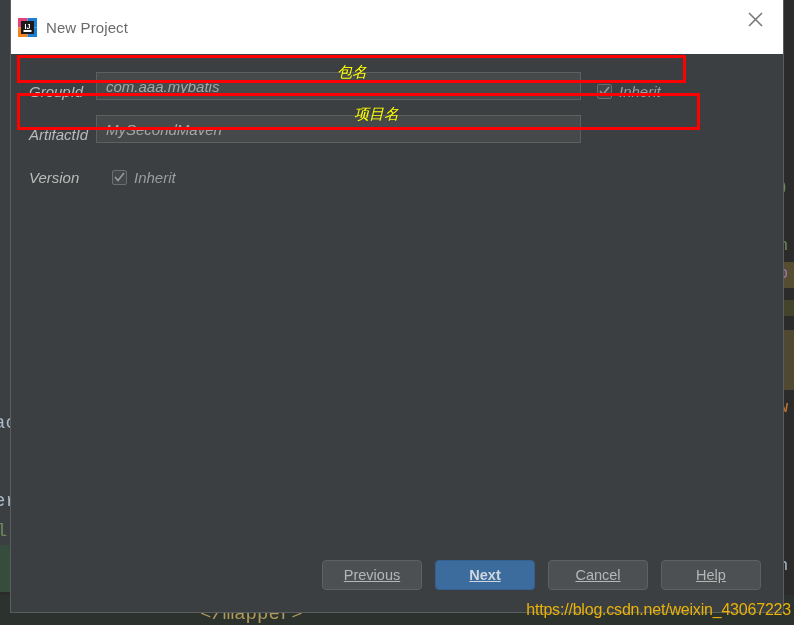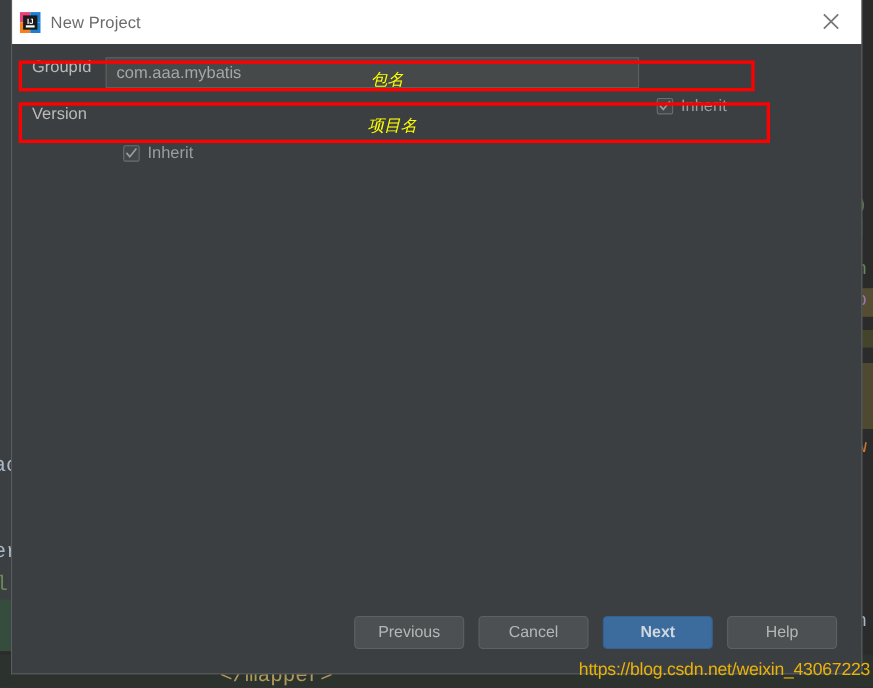--- a/index.html
+++ b/index.html
@@ -78,21 +78,21 @@
     left: 10px;
     top: 0;
     width: 774px;
     height: 613px;
     background: #3c3f41;
     border: 1px solid #5a5d5f;
     border-top: none;
     box-sizing: border-box;
   }
   #titlebar {
-    height: 40px;
+    height: 54px;
     background: #ffffff;
     display: flex;
     align-items: center;
     padding-left: 7px;
     box-sizing: border-box;
     position: relative;
   }
   #idea-icon {
     width: 19px;
     height: 19px;
@@ -116,24 +116,25 @@
     justify-content: center;
     cursor: pointer;
   }
 
   
   #form {
     padding-top: 12px;
   }
   .form-row {
     display: flex;
-    align-items: flex-start;
+    align-items: flex-end;
     height: 34px;
     margin-bottom: 9px;
     position: relative;
+    font-style: italic;
   }
   .field-label {
     width: 85px;
     padding-left: 18px;
     box-sizing: border-box;
     font-size: 15px;
     color: #bbbbbb;
     flex: 0 0 auto;
   }
   .field-input {
@@ -208,20 +209,21 @@
     border: 1px solid #5e6163;
     border-radius: 4px;
     background: #4c5052;
     color: #b6b6b6;
     font-size: 14.5px;
     display: flex;
     align-items: center;
     justify-content: center;
     cursor: pointer;
     box-sizing: border-box;
+    text-decoration: underline;
   }
   .dlg-button.primary {
     background: #3c6b9e;
     border-color: #34618f;
     color: #cfd6dd;
     font-weight: bold;
   }
 
   #watermark {
     position: absolute;
@@ -296,41 +298,45 @@
       <div class="inherit-wrap">
         <span class="checkbox">
           <svg width="11" height="11" viewBox="0 0 11 11">
             <polyline points="1,5 4,8.5 10,1" fill="none" stroke="#9a9d9e" stroke-width="1.5"></polyline>
           </svg>
         </span>
         <span class="inherit-label">Inherit</span>
       </div>
     </div>
 
+    <div class="form-row">
+      <div class="field-label">ArtifactId</div>
+      <div class="field-input">MySecondMaven</div>
+    </div>
 
     <div class="form-row">
       <div class="field-label">Version</div>
       <div class="inherit-wrap">
         <span class="checkbox">
           <svg width="11" height="11" viewBox="0 0 11 11">
             <polyline points="1,5 4,8.5 10,1" fill="none" stroke="#9a9d9e" stroke-width="1.5"></polyline>
           </svg>
         </span>
         <span class="inherit-label">Inherit</span>
       </div>
     </div>
   </div>
 
   <div id="button-bar">
     <div class="dlg-button">Previous</div>
+    <div class="dlg-button primary">Next</div>
     <div class="dlg-button">Cancel</div>
-    <div class="dlg-button primary">Next</div>
     <div class="dlg-button">Help</div>
   </div>
 </div>
 
 <div class="redbox" style="left:17px; top:55px; width:669px; height:28px;"></div>
 <div class="redbox" style="left:17px; top:93px; width:683px; height:37px;"></div>
 
 <div class="cn-note" style="left:337px; top:63px;">包名</div>
-<div class="cn-note" style="left:334px; top:105px;">项目名</div>
+<div class="cn-note" style="left:354px; top:105px;">项目名</div>
 
 <div id="watermark">https://blog.csdn.net/weixin_43067223</div>
 
 </body></html>

